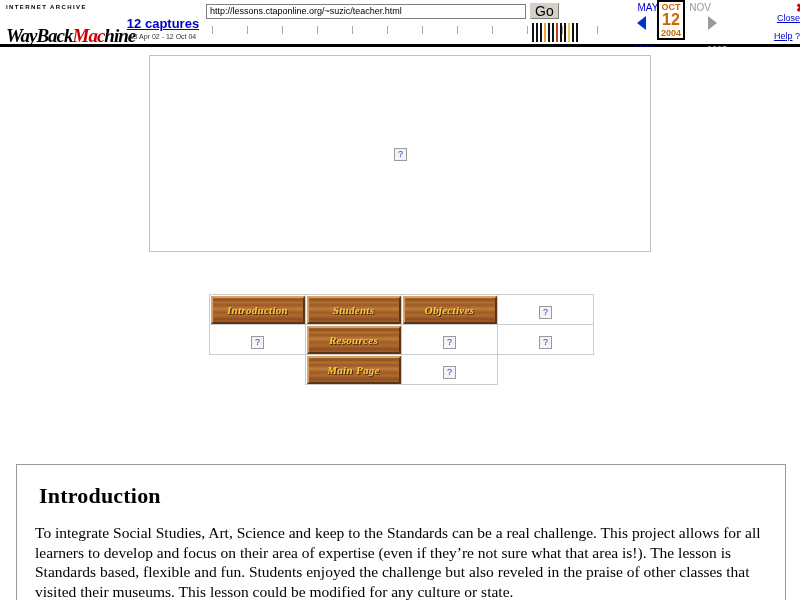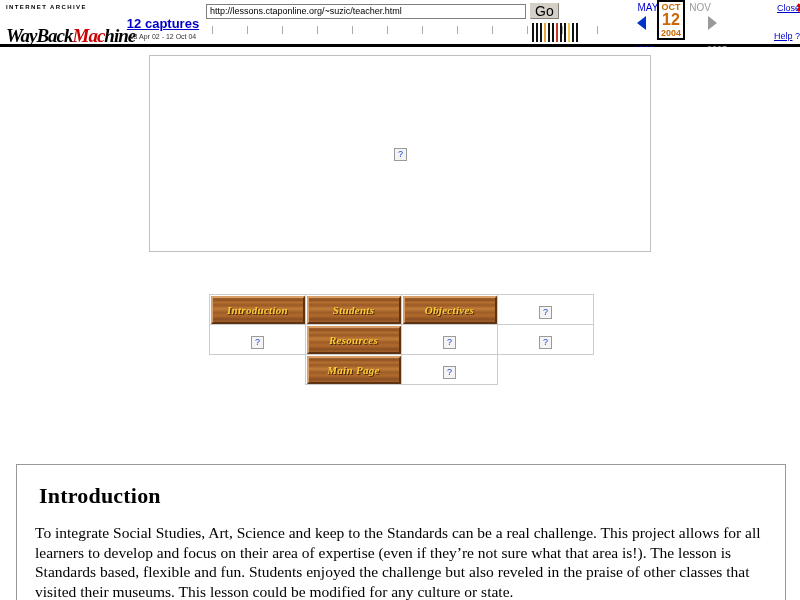--- a/index.html
+++ b/index.html
@@ -183,21 +183,21 @@
     top: 44px; left: 0;
     width: 130px;
     display: flex;
     font-size: 9px;
     font-weight: bold;
   }
   .wb-yr { width: 26px; text-align: center; color: #0000cc; }
   .wb-yr.dim { color: #999999; margin-left: 21px; }
   .wb-close {
     position: absolute;
-    top: 3px; right: 6px;
+    top: 13px; right: 6px;
     font-size: 9px;
     color: #0000cc;
     text-decoration: underline;
   }
   .wb-x {
     position: absolute;
     top: 2px; right: 0px;
     color: #cc0000;
     font-size: 12px;
     font-weight: bold;

